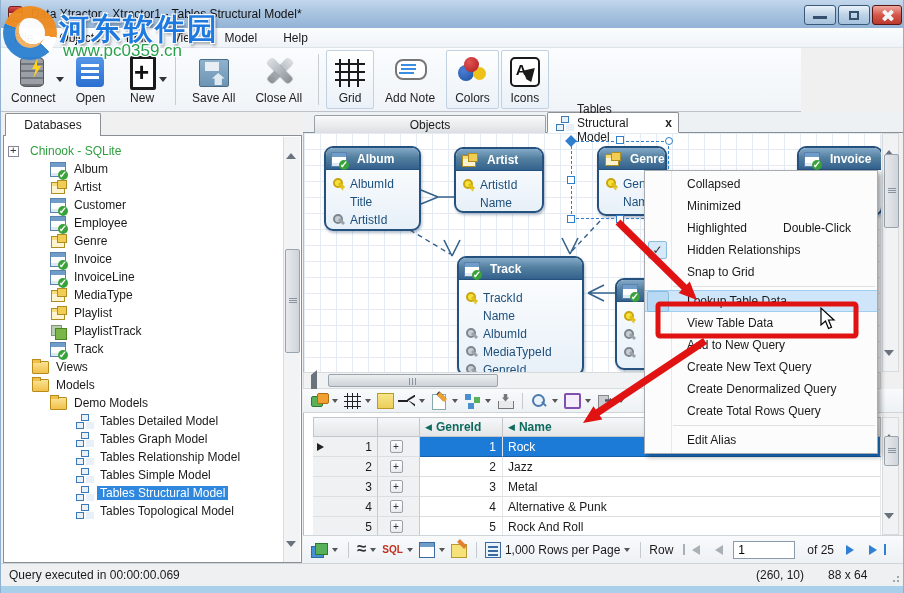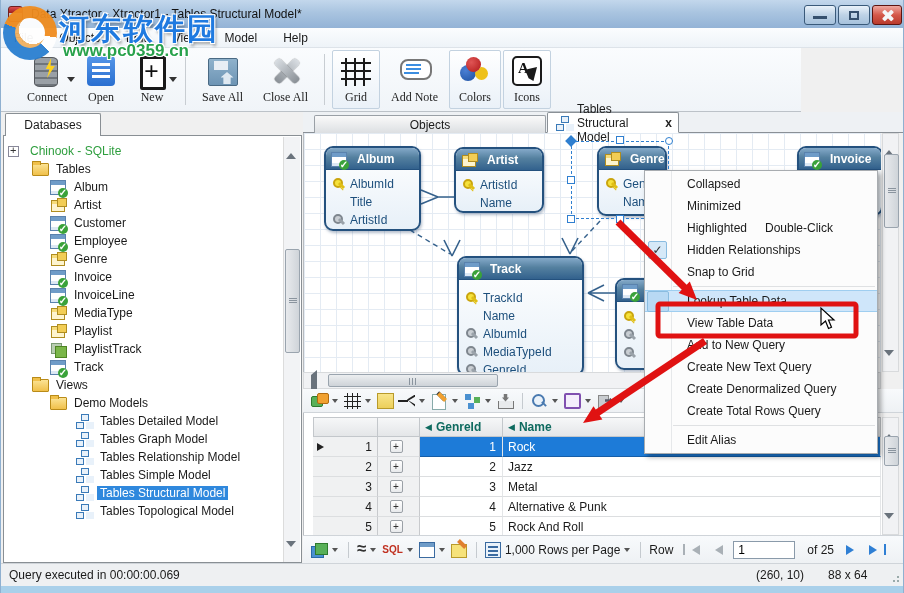--- a/index.html
+++ b/index.html
@@ -24,21 +24,21 @@
     width:4px; height:13px; background:#f4f6f8; border-radius:1px; }
   .wbtn .xmark::before { transform:rotate(45deg);} .wbtn .xmark::after { transform:rotate(-45deg);}
 
   
   .menubar { position:absolute; left:0; top:28px; width:904px; height:20px;
     background:linear-gradient(#fbfdfe,#eef3f8); border-bottom:1px solid #dde3e9; display:flex; align-items:center; }
   .menubar .mitem { padding:2px 13px; }
 
   
   .toolbar { position:absolute; left:0; top:48px; width:800px; height:64px;
-    background:linear-gradient(#fafcfe,#f0f4f8); border-bottom:1px solid #bcc2c8; display:flex; align-items:stretch; padding-left:16px;font-family:Liberation Serif, serif; }
+    background:linear-gradient(#fafcfe,#f0f4f8); border-bottom:1px solid #bcc2c8; display:flex; align-items:stretch; padding-left:0; }
   .tbtn { display:flex; flex-direction:column; align-items:center; justify-content:flex-end;
     padding:4px 8px 3px; margin:2px 1px; border:1px solid transparent; border-radius:2px; position:relative; }
   .tbtn.toggled { border-color:#c3d2e0; background:linear-gradient(#ffffff,#eaf1f8); }
   .tbtn .lab { margin-top:4px; font-size:12px; color:#222; }
   .tbtn .caret { position:absolute; right:0px; top:26px; width:0; height:0;
     border:4px solid transparent; border-top:5px solid #333; }
   .tsep { width:1px; background:#c8cdd2; margin:6px 6px; }
   .bigico { width:34px; height:32px; position:relative; }
   .i-connect::before { content:""; position:absolute; left:4px; top:2px; width:22px; height:28px; border-radius:6px/4px;
     background:repeating-linear-gradient(#9aa0a6 0 5px,#6f757b 5px 7px); border:1px solid #55595e; }
@@ -239,37 +239,37 @@
                radial-gradient(circle at 6px 8px,#9aa 1px,transparent 1.5px),
                radial-gradient(circle at 6px 4px,#9aa 1px,transparent 1.5px); }
   .bottomstrip { position:absolute; left:0; top:586px; width:904px; height:7px; background:#a9d0ea; }
 
   
   .ctxmenu { position:absolute; left:643px; top:170px; width:234px; background:#fcfcfc;
     border:1px solid #a8acb0; box-shadow:3px 3px 5px rgba(0,0,0,.35); z-index:30; padding:2px 0; }
   .ctxmenu::before { content:""; position:absolute; left:26px; top:0; bottom:0; width:1px; background:#e6e8ea; }
   .mi { height:22px; display:flex; align-items:center; position:relative; }
   .mi .lblm { padding-left:42px; }
-  .mi .sc { margin-left:auto; padding-right:44px; }
+  .mi .sc { margin-left:auto; padding-right:26px; }
   .mi.hl { background:#cfe6fa; border-top:1px solid #9fcef0; border-bottom:1px solid #9fcef0; }
   .msep { height:1px; background:#dfe1e3; margin:3px 2px 3px 28px; }
   .chkbox { position:absolute; left:3px; top:2px; width:19px; height:18px; background:#d6e9f8; border:1px solid #8abce0;
     border-radius:2px; color:#333; font-size:12px; text-align:center; line-height:17px; }
   .gutsel { position:absolute; left:2px; top:0px; width:22px; height:21px; background:#b8d9f4; border:1px solid #8abce0; border-radius:2px; }
 
   
   .overlay { position:absolute; left:0; top:0; width:904px; height:593px; pointer-events:none; z-index:40; }
   .wm { position:absolute; z-index:50; pointer-events:none; }
   .wm-logo { left:2px; top:6px; width:54px; height:54px; border-radius:50%;
     background:conic-gradient(#f08c1e 0 100deg, #ffffff 100deg 135deg, #2a7fd0 135deg 290deg, #f08c1e 290deg); opacity:.95; }
   .wm-logo::after { content:""; position:absolute; left:12px; top:12px; width:30px; height:30px; border-radius:50%;
     background:radial-gradient(circle at 60% 40%, #fff 55%, #f0b060 56%); }
   .wm-t1 { left:58px; top:9px; font-size:30px; font-weight:bold; color:#1f7ae0; letter-spacing:2px;
     text-shadow:-1px -1px 0 #fff,1px -1px 0 #fff,-1px 1px 0 #fff,1px 1px 0 #fff,2px 3px 3px rgba(0,0,0,.35); }
-  .wm-t2 { left:62px; top:41px; font-size:17px; font-weight:bold; color:#28a24c;
+  .wm-t2 { left:62px; top:41px; font-size:17px; font-weight:normal; color:#28a24c;
     text-shadow:-1px -1px 0 #fff,1px -1px 0 #fff,-1px 1px 0 #fff,1px 1px 0 #fff; }
 </style>
 </head>
 <body>
 
 <div id="app">
 
   <div class="titlebar">
     <span class="app-icon"></span>
     <span class="title-text">Data Xtractor - Xtractor1 - Tables Structural Model*</span>
@@ -340,24 +340,20 @@
 
   <div class="side-tab">
     <span>Databases</span>
   </div>
   <div class="side-box">
     <div class="tree">
       <div class="trow lv0 green">
         <span class="expander"></span>
         <span class="tlabel">Chinook - SQLite</span>
         </div>
-      <div class="trow lv1">
-        <span class="tico ic-folder"></span>
-        <span class="tlabel">Tables</span>
-        </div>
       <div class="trow lv2">
         <span class="tico ic-tcheck"></span>
         <span class="tlabel">Album</span>
         </div>
       <div class="trow lv2">
         <span class="tico ic-tmini"></span>
         <span class="tlabel">Artist</span>
         </div>
       <div class="trow lv2">
         <span class="tico ic-tcheck"></span>
@@ -391,20 +387,24 @@
         <span class="tico ic-copy"></span>
         <span class="tlabel">PlaylistTrack</span>
         </div>
       <div class="trow lv2">
         <span class="tico ic-tcheck"></span>
         <span class="tlabel">Track</span>
         </div>
       <div class="trow lv1">
         <span class="tico ic-folder"></span>
         <span class="tlabel">Views</span>
+        </div>
+      <div class="trow lv1">
+        <span class="tico ic-folder"></span>
+        <span class="tlabel">Models</span>
         </div>
       <div class="trow lv2">
         <span class="tico ic-folder"></span>
         <span class="tlabel">Demo Models</span>
         </div>
       <div class="trow lv3">
         <span class="tico ic-model">
             <i></i>
           </span>
         <span class="tlabel">Tables Detailed Model</span>

